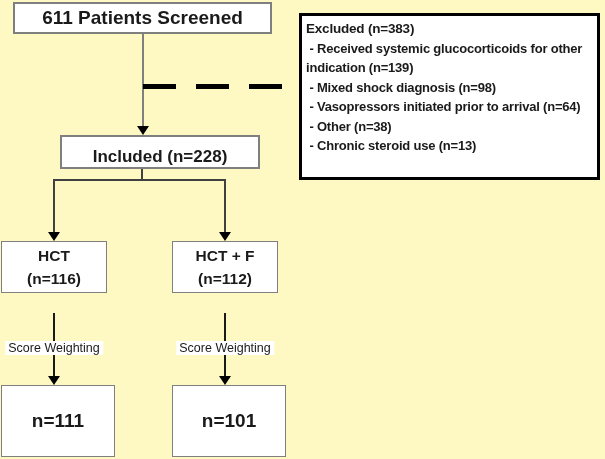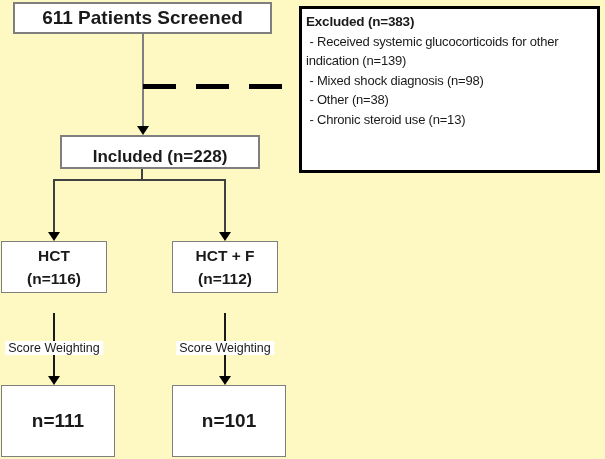--- a/index.html
+++ b/index.html
@@ -26,27 +26,27 @@
   .box-screened{left:13px;top:2px;width:259px;height:32px;font-size:19px;}
   .box-included{left:60px;top:135px;width:200px;height:34px;font-size:17px;justify-content:flex-end;}
   .box-arm{top:241px;width:106px;height:52px;font-size:15.5px;line-height:23px;border-width:1.5px;}
   .box-arm-left{left:1px;}
   .box-arm-right{left:172px;}
   .box-final{top:385px;width:114px;height:72px;font-size:19px;border-width:1.5px;}
   .box-final-left{left:1px;}
   .box-final-right{left:172px;}
 
   .box-excluded{
-    position:absolute;left:299px;top:6px;width:301px;height:167px;
+    position:absolute;left:299px;top:13px;width:301px;height:167px;
     border:3px solid #000;background:#fff;box-sizing:border-box;
     padding:3px 0 0 4px;
     font-size:13px;letter-spacing:-0.2px;line-height:19.5px;
   }
   .box-excluded .title{font-weight:bold;font-size:13.5px;}
-  .box-excluded .item{white-space:pre-wrap;}
+  .box-excluded .item{white-space:pre-wrap;font-weight:bold;}
 
   .vline{position:absolute;width:2px;}
   .hline{position:absolute;height:2px;}
   .gray{background:#808080;}
   .dark{background:#404040;}
   .black{background:#1a1a1a;}
 
   .dashes{
     position:absolute;left:143px;top:84px;width:144px;height:5px;
     background:repeating-linear-gradient(90deg,#000 0 33px,transparent 33px 53px);
@@ -81,20 +81,21 @@
   <div class="vline gray" style="left:142px;top:34px;height:94px;"></div>
   <div class="arrowhead" style="left:137px;top:126px;"></div>
 
   <div class="dashes"></div>
 
   <div class="box-excluded">
     <div class="title">Excluded (n=383)</div>
     <div class="item"> - Received systemic glucocorticoids for other
 indication (n=139)</div>
     <div class="item"> - Mixed shock diagnosis (n=98)</div>
+    <div class="item"> - Vasopressors initiated prior to arrival (n=64)</div>
     <div class="item"> - Other (n=38)</div>
     <div class="item"> - Chronic steroid use (n=13)</div>
   </div>
 
   <div class="box box-included">
     <span>Included (n=228)</span>
   </div>
 
   <div class="vline dark" style="left:141px;top:169px;height:11px;"></div>
   <div class="hline dark" style="left:53px;top:179px;width:172px;"></div>

